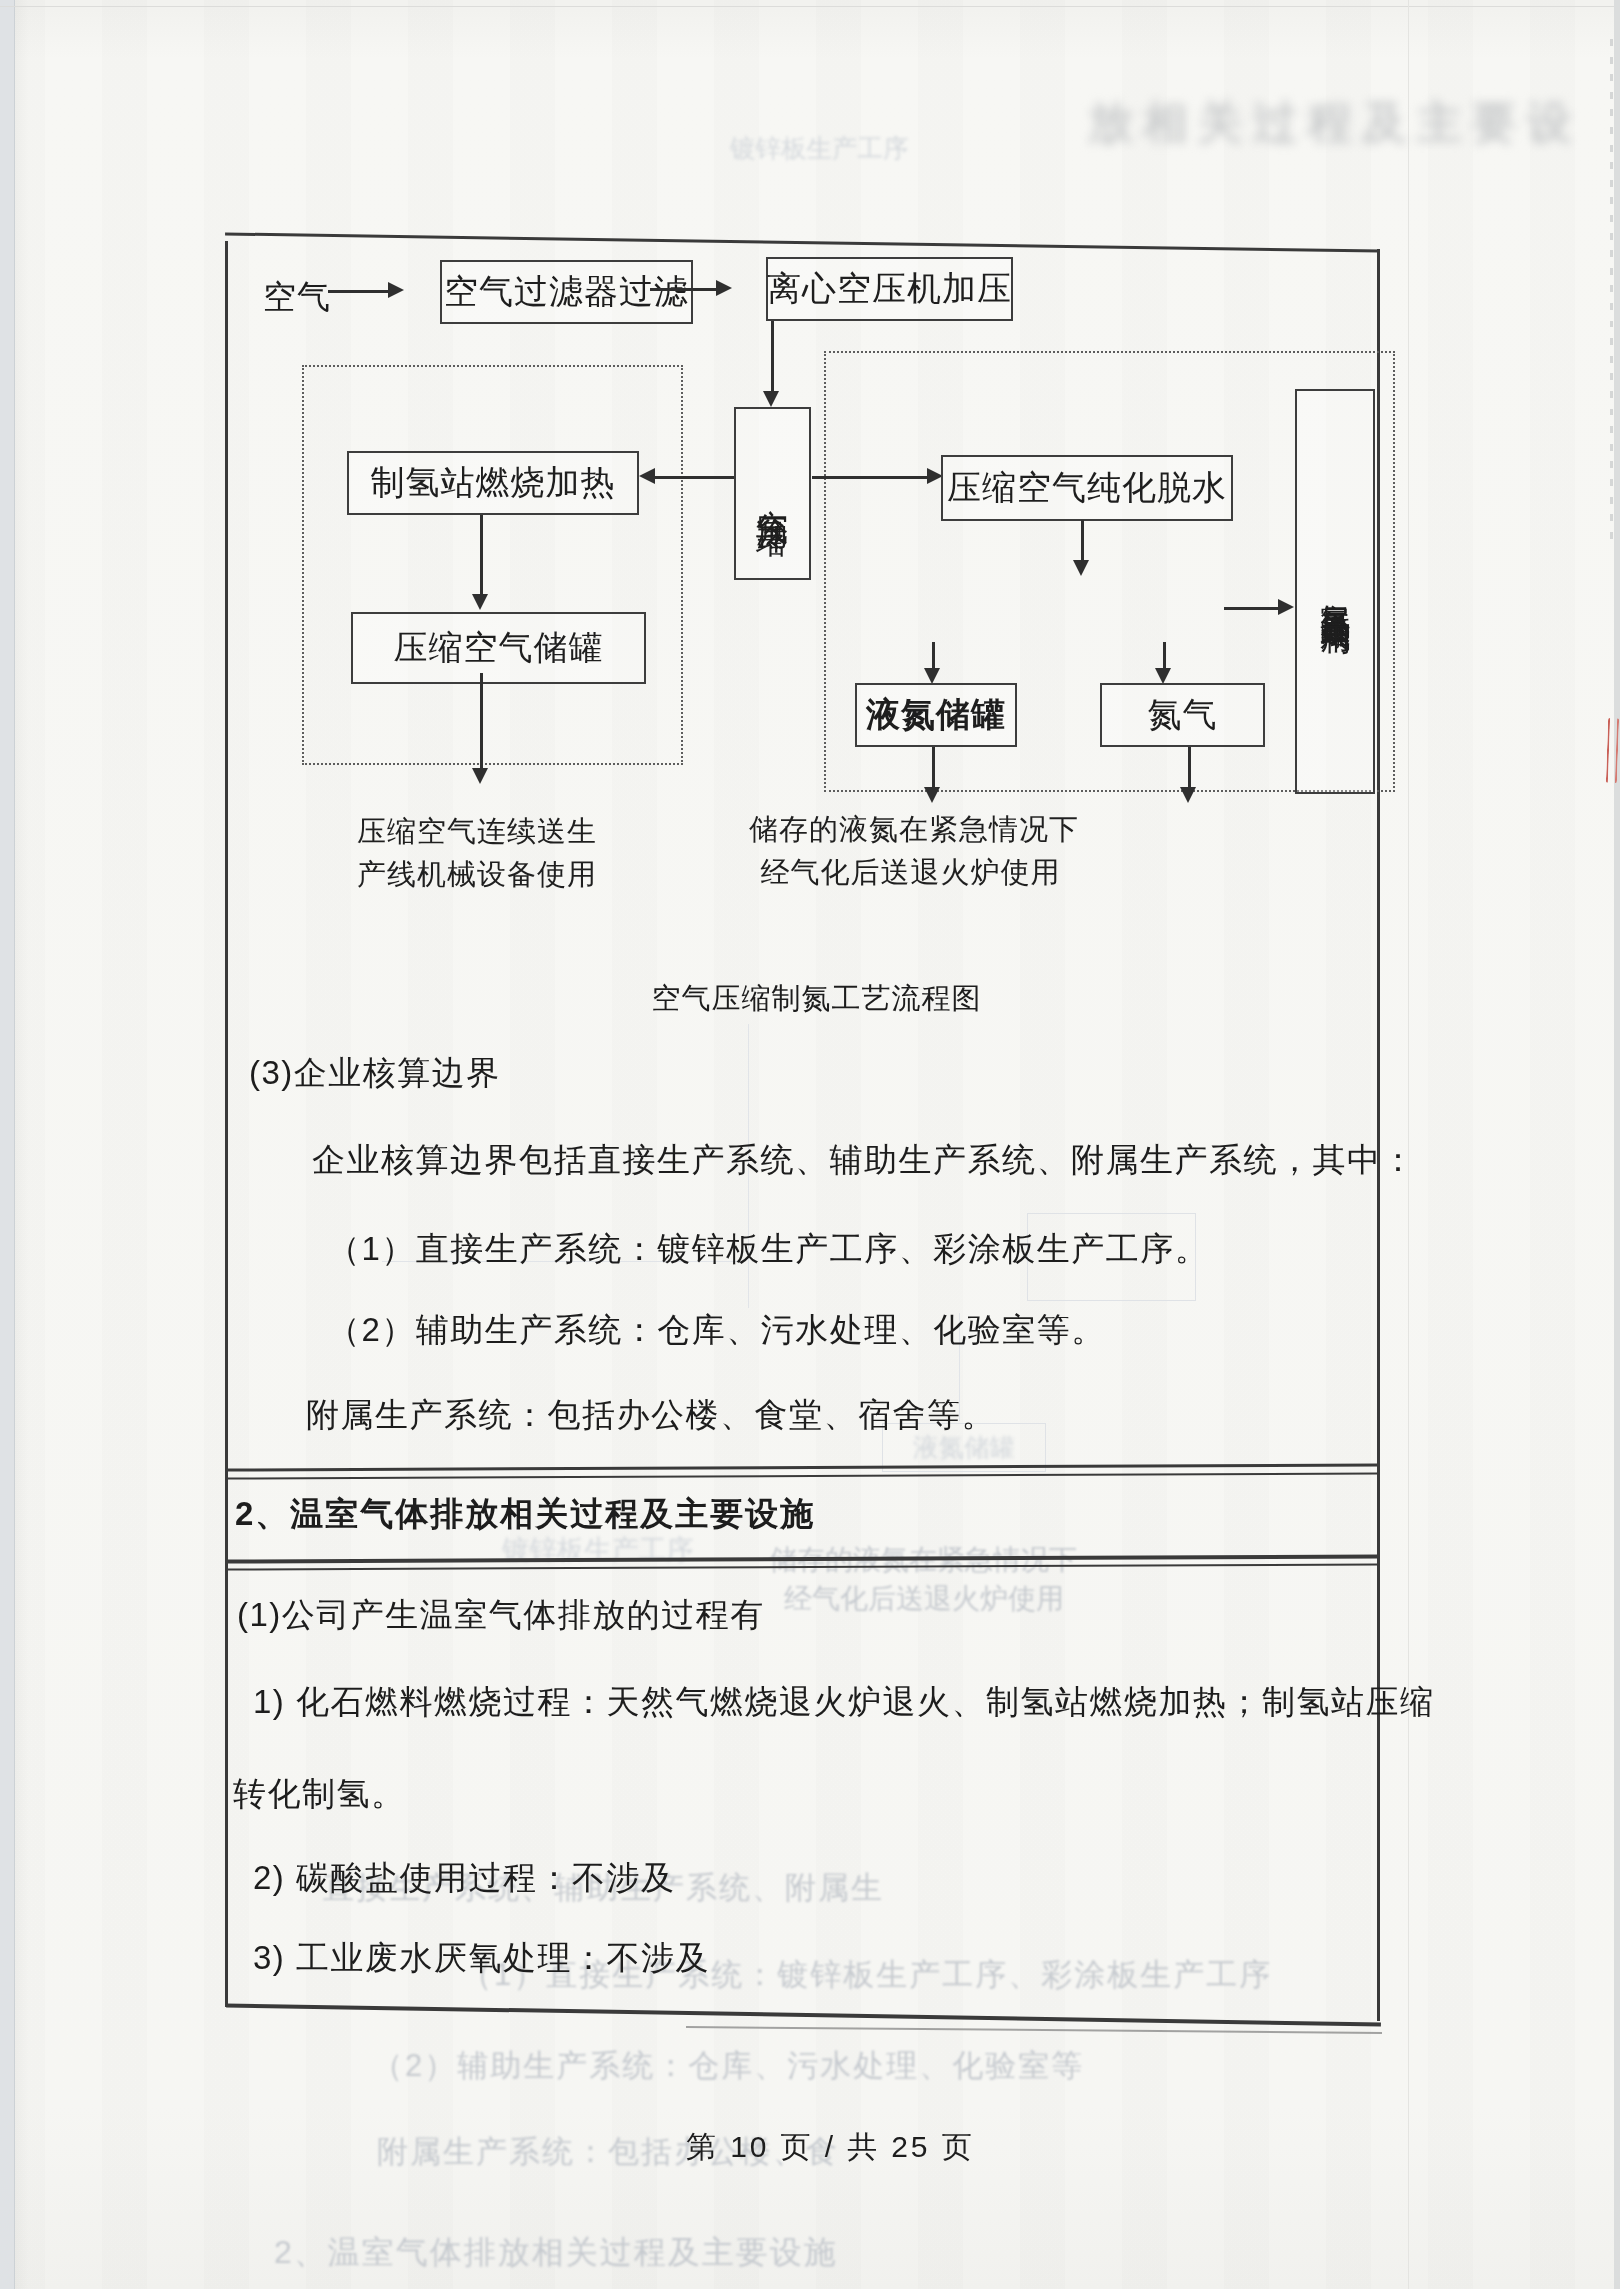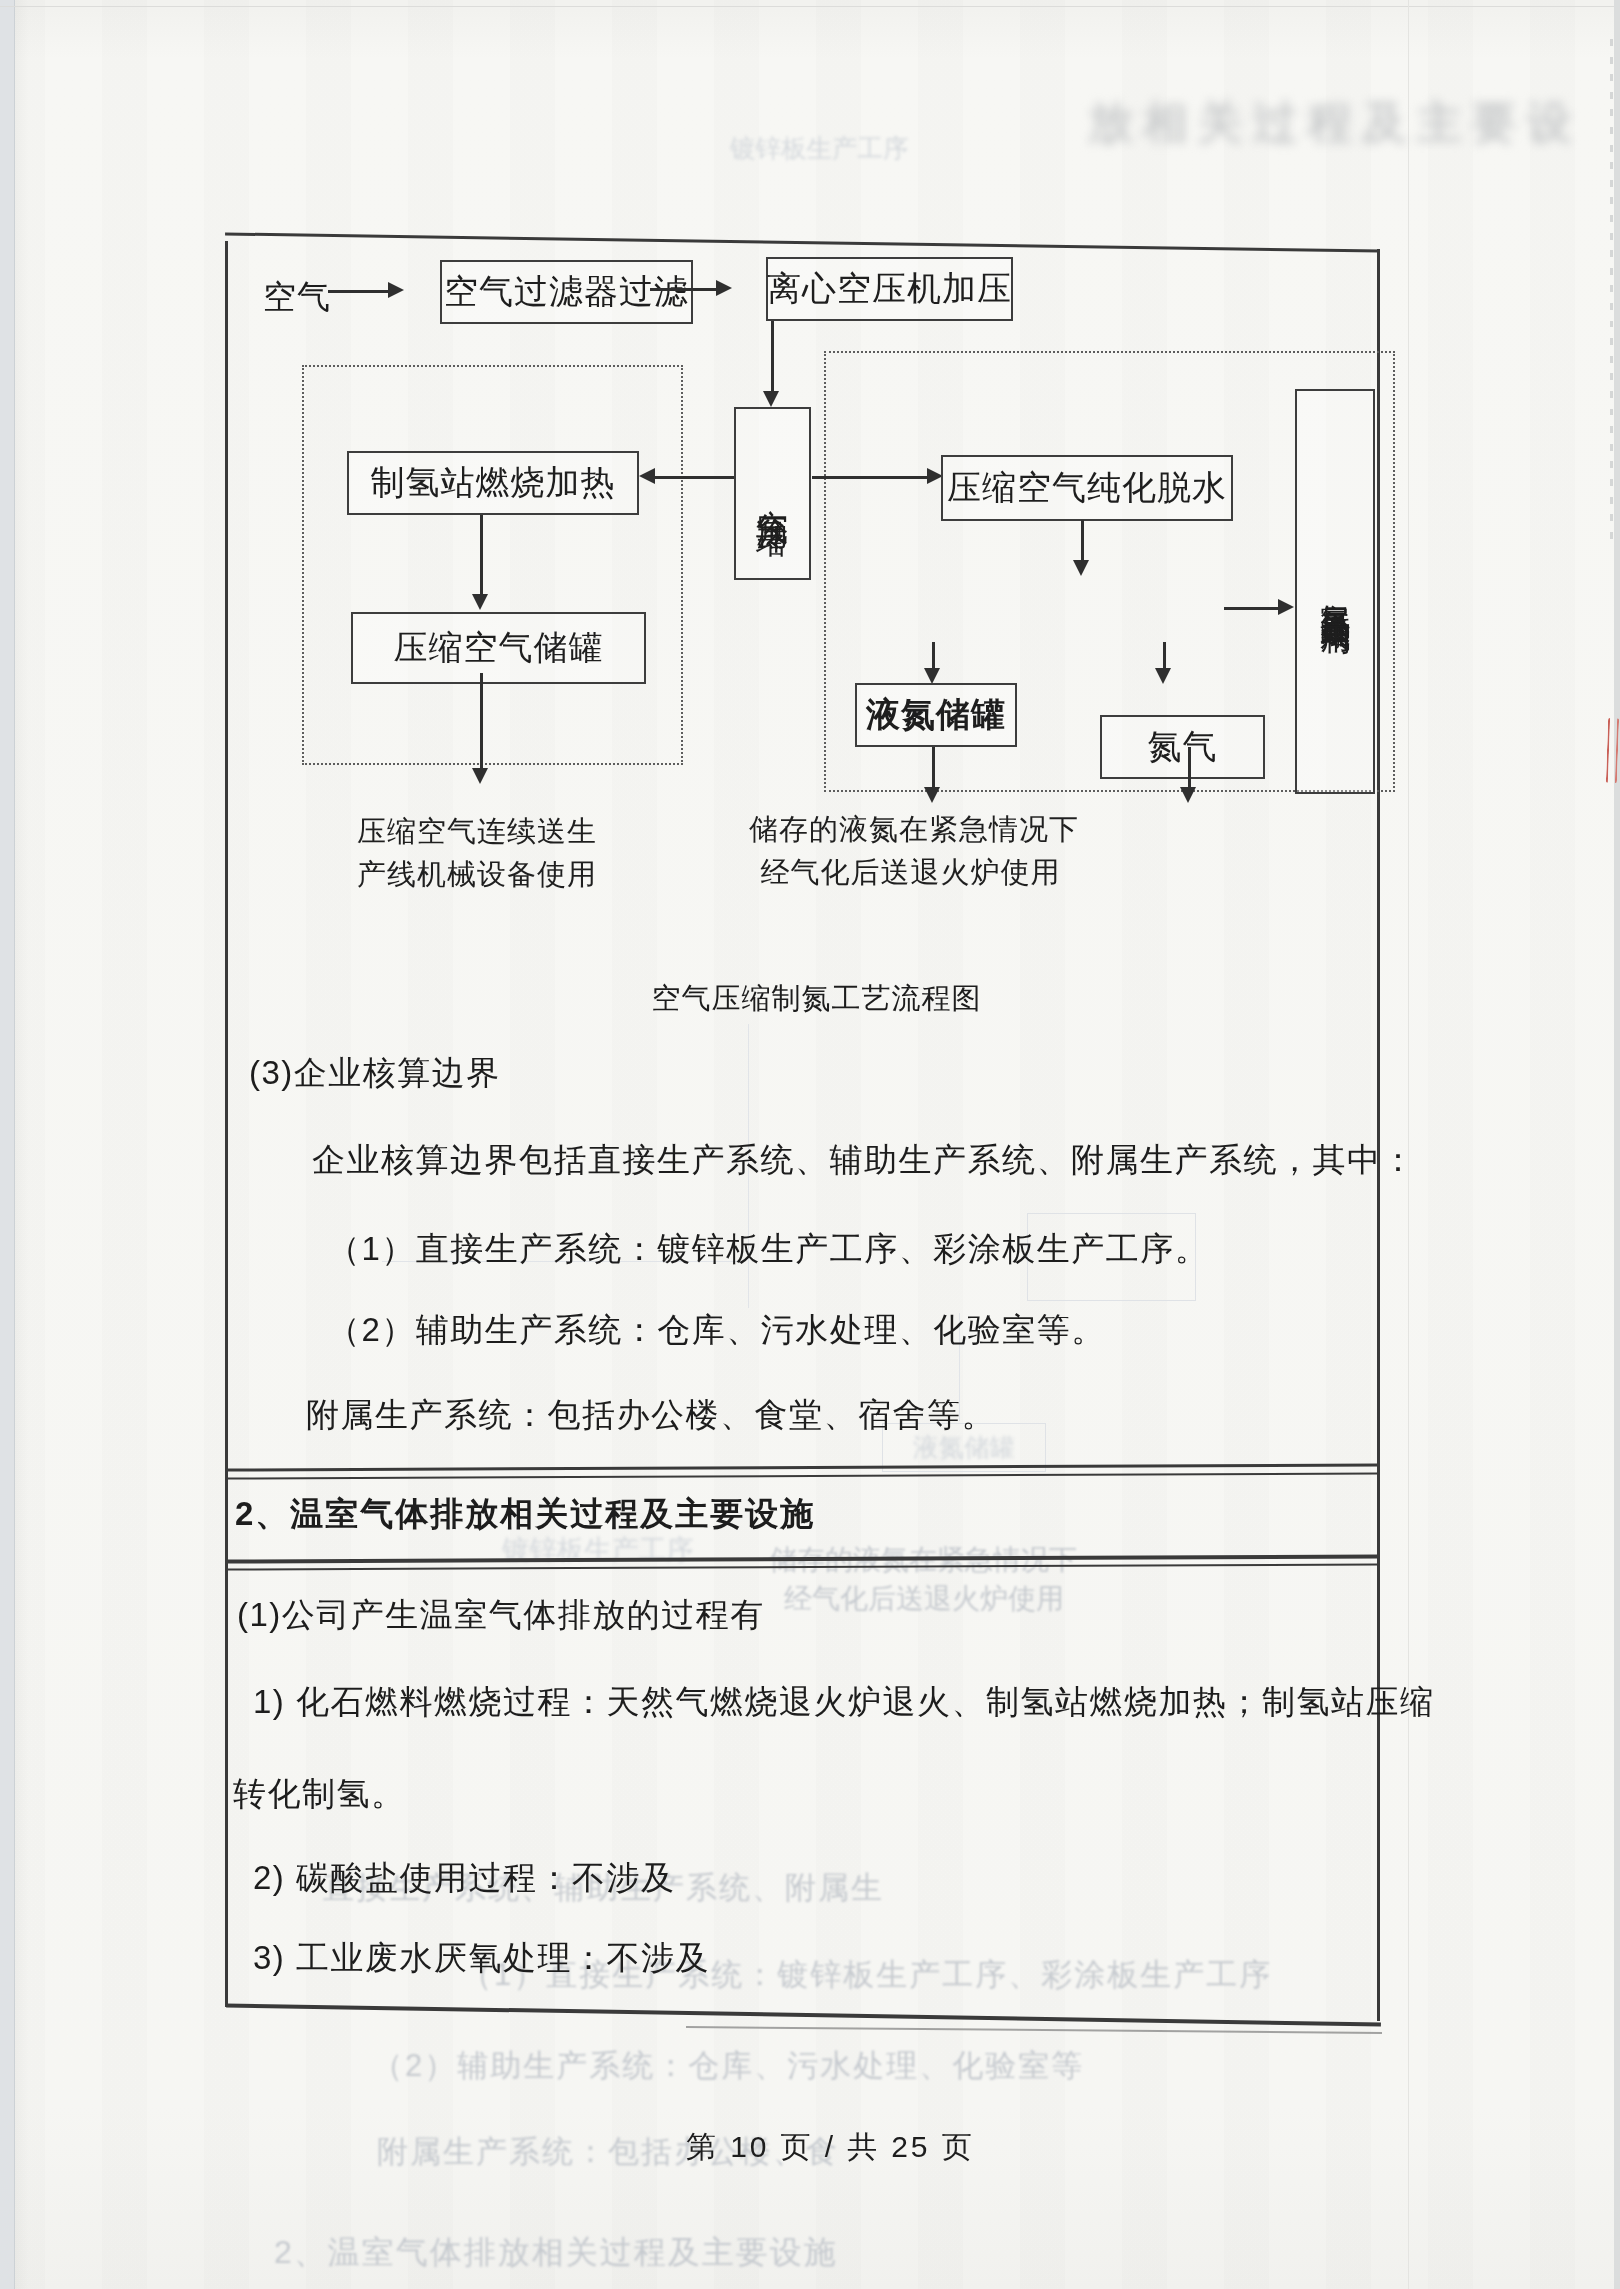--- a/index.html
+++ b/index.html
@@ -130,21 +130,21 @@
 
   <div class="abs h-arrow to-right" style="left:812px;top:476px;width:116px;"></div>
   <div class="abs fbox" style="left:941px;top:455px;width:292px;height:66px;">压缩空气纯化脱水</div>
   <div class="abs v-arrow" style="left:1081px;top:520px;height:41px;"></div>
   <div class="abs h-arrow to-right" style="left:1224px;top:607px;width:55px;"></div>
 
   <div class="abs v-arrow" style="left:932px;top:642px;height:27.4px;"></div>
   <div class="abs v-arrow" style="left:1163px;top:642px;height:27.4px;"></div>
 
   <div class="abs fbox" style="left:855px;top:683px;width:162px;height:64px;font-weight:bold;">液氮储罐</div>
-  <div class="abs fbox" style="left:1100px;top:683px;width:165px;height:64px;margin-top:32px;">氮气</div>
+  <div class="abs fbox" style="left:1100px;top:683px;width:165px;height:64px;">氮气</div>
 
   <div class="abs v-arrow" style="left:932px;top:747px;height:41px;"></div>
   <div class="abs v-arrow" style="left:1188px;top:747px;height:41px;"></div>
 
   <div class="abs fbox vert" style="left:1295px;top:389px;width:80px;height:405px;font-size:30px;letter-spacing:2px;">富氧尾气送废水站曝气利用</div>
 
   <div class="abs caption" style="left:330px;top:810px;width:294px;">
     <div>压缩空气连续送生</div>
     <div>产线机械设备使用</div>
   </div>

